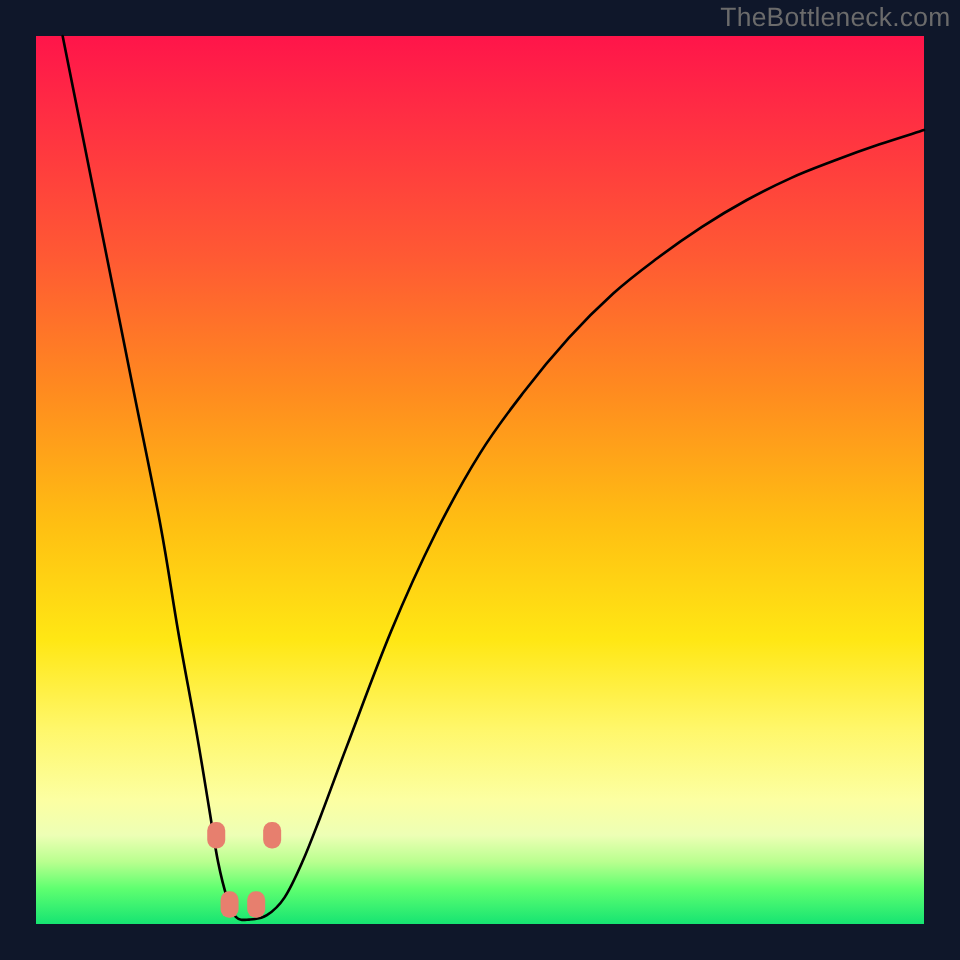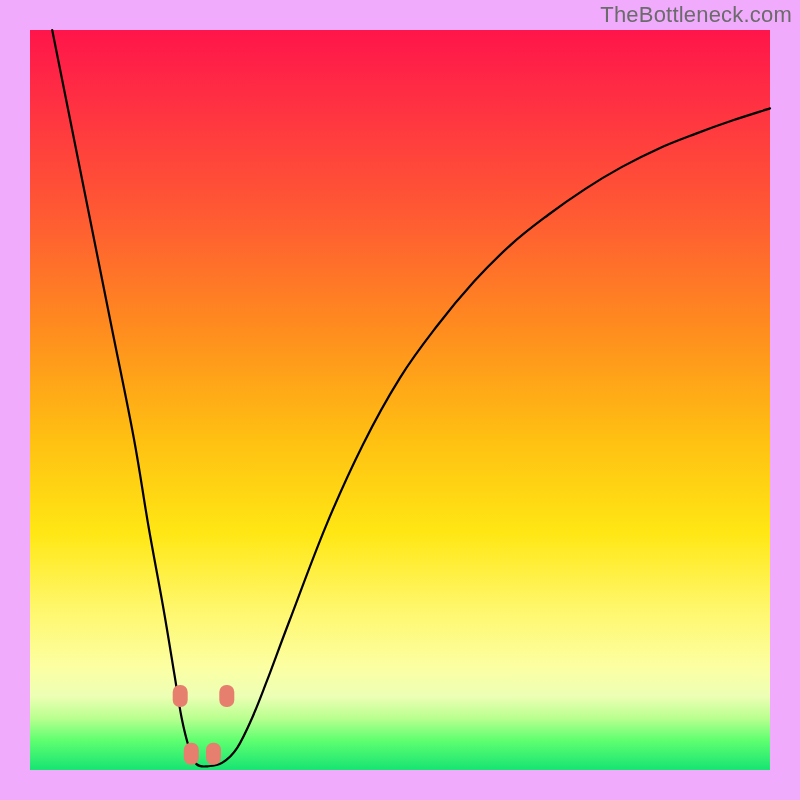--- a/index.html
+++ b/index.html
@@ -10,21 +10,21 @@
     background: #000;
     overflow: hidden;
     font-family: Arial, Helvetica, sans-serif;
   }
   .frame {
     position: absolute;
     top: 0;
     left: 0;
     width: 800px;
     height: 800px;
-    background: #f0abfc;
+    background: #0f172a;
   }
   .plot-area {
     position: absolute;
     left: 30px;
     top: 30px;
     width: 740px;
     height: 740px;
     
     background: linear-gradient(
       to bottom,

